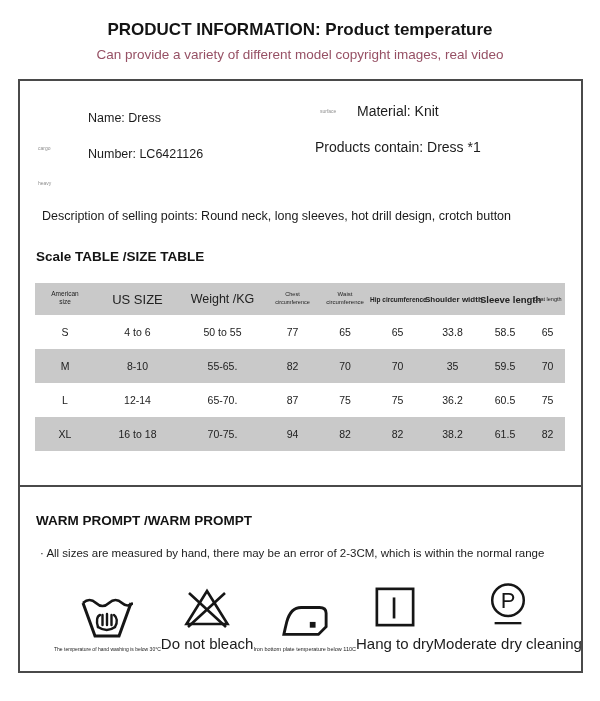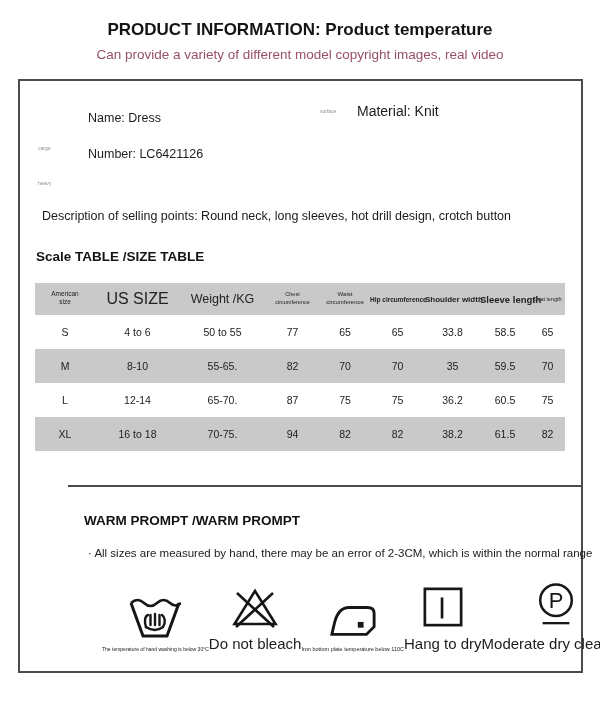--- a/index.html
+++ b/index.html
@@ -8,21 +8,21 @@
     font-family:"Liberation Sans", sans-serif; color:#1a1a1a; overflow:hidden;
   }
   .title { margin:0; padding-top:20px; text-align:center; font-size:17px; font-weight:bold; color:#141414; }
   .subtitle { margin-top:7px; text-align:center; font-size:13.5px; color:#965064; }
 
   .box {
     position:absolute; left:18px; top:79px; width:565px; height:594px;
     border:2px solid #4a4a4a; box-sizing:border-box; background:#fff;
   }
   .sec-top { position:relative; height:404px; }
-  .sec-bottom { position:relative; border-top:2px solid #4a4a4a; height:184px;margin-left:48px; }
+  .sec-bottom { position:relative; border-top:2px solid #4a4a4a; height:184px; }
 
   .irow { position:absolute; left:0; width:100%; height:20px; }
   .r1 { top:22px; } .r2 { top:58px; } .r3 { top:93px; }
   .irow .val  { position:absolute; font-size:12.5px; color:#1c1c1c; white-space:nowrap; }
   .irow .val-lg { position:absolute; font-size:14px; color:#1c1c1c; white-space:nowrap; }
   .irow .tag  { position:absolute; font-size:5px; color:#8f8f8f; white-space:nowrap; }
   .pos-main { left:68px;margin-top:8px; }
   .pos-tag-left { left:18px; top:6px; }
   .pos-surface { left:300px; top:5px; }
   .pos-material { left:337px; }
@@ -36,21 +36,21 @@
   table.size {
     position:absolute; top:202px; left:15px; width:530px;
     border-collapse:collapse; table-layout:fixed; text-align:center;
   }
   table.size th { background:#c9c9c9; height:32px; font-weight:normal; padding:0; vertical-align:middle; color:#222; }
   table.size td { height:34px; font-size:10.5px; color:#222; padding:0; }
   tr.stripe td { background:#c9c9c9; }
   col.c0{width:60px} col.c1{width:85px} col.c2{width:85px} col.c3{width:55px}
   col.c4{width:50px} col.c5{width:55px} col.c6{width:55px} col.c7{width:50px} col.c8{width:35px}
   .th0 span { display:inline-block; width:32px; font-size:6.5px; line-height:1.3; }
-  .th1 { font-size:16px; }
+  .th1 { font-size:13px; }
   .th2 { font-size:12.5px; font-weight:bold; }
   .th3 span { display:inline-block; width:36px; font-size:5.5px; line-height:1.4; }
   .th4 span { display:inline-block; width:42px; font-size:6px; line-height:1.4; }
   .th5 { font-size:6.5px; font-weight:bold !important; white-space:nowrap; }
   .th6 { font-size:8px; font-weight:bold !important; white-space:nowrap; }
   .th7 { font-size:9.5px; font-weight:bold !important; white-space:nowrap; }
   .th8 { font-size:5.5px; white-space:nowrap; }
 
   .note { position:absolute; top:60px; left:20px; font-size:11.5px; color:#1c1c1c; white-space:nowrap;text-align:center; }
   .icons {
@@ -75,20 +75,21 @@
 
     <div class="irow r1">
       <span class="val pos-main">Name: Dress</span>
       <span class="tag pos-surface">surface</span>
       <span class="val-lg pos-material">Material: Knit</span>
     </div>
 
     <div class="irow r2">
       <span class="tag pos-tag-left">cargo</span>
       <span class="val pos-main">Number: LC6421126</span>
+      <span class="val-lg pos-contains">Products contain: Dress *1</span>
     </div>
 
     <div class="irow r3">
       <span class="tag pos-tag-left">heavy</span>
     </div>
 
     <div class="desc">Description of selling points: Round neck, long sleeves, hot drill design, crotch button</div>
 
     <div class="heading h-size">Scale TABLE /SIZE TABLE</div>
 

